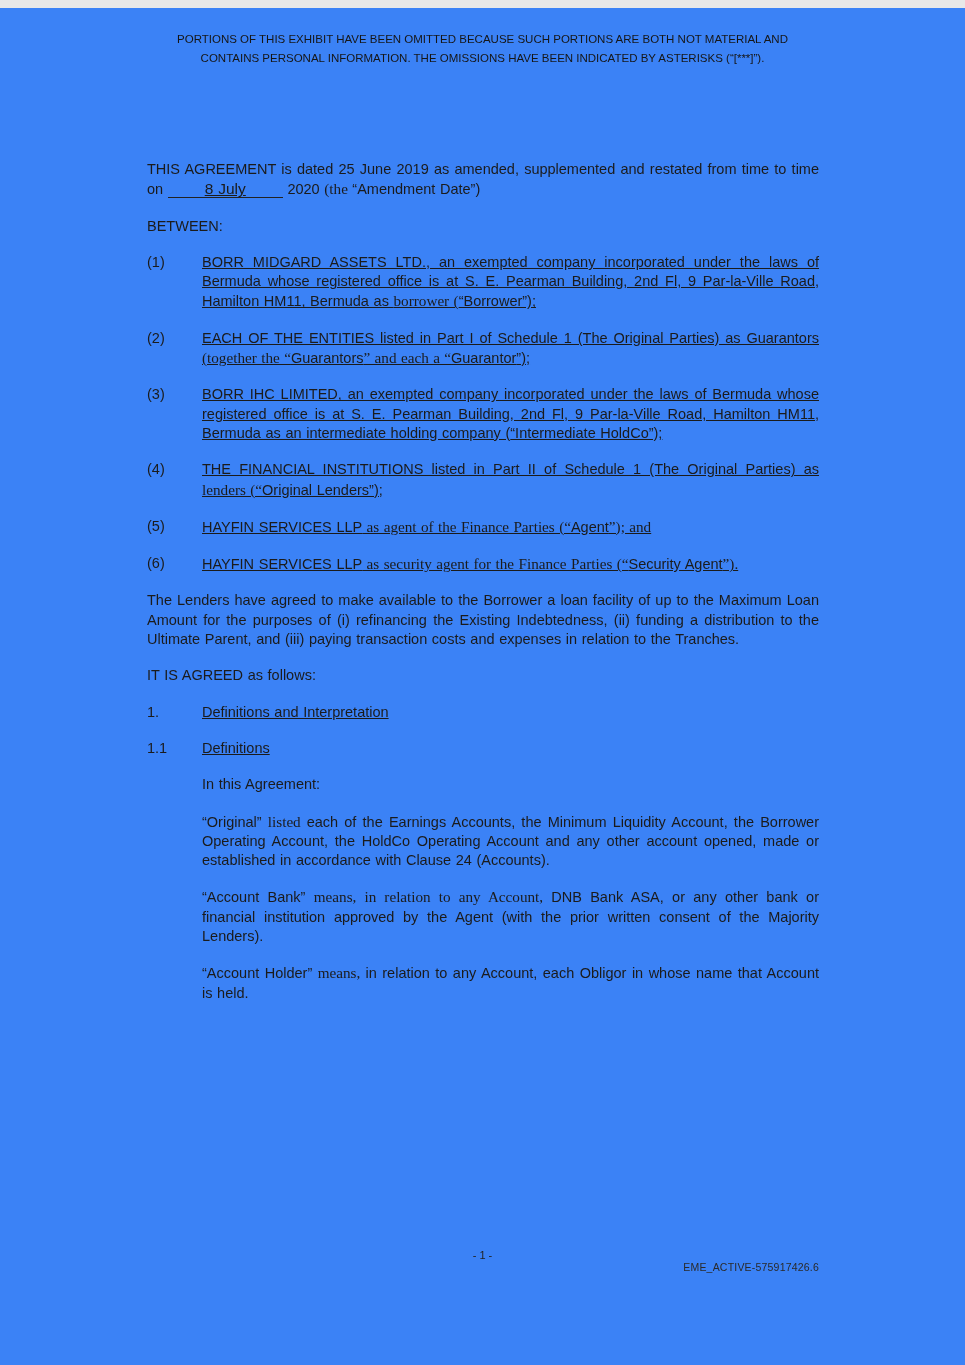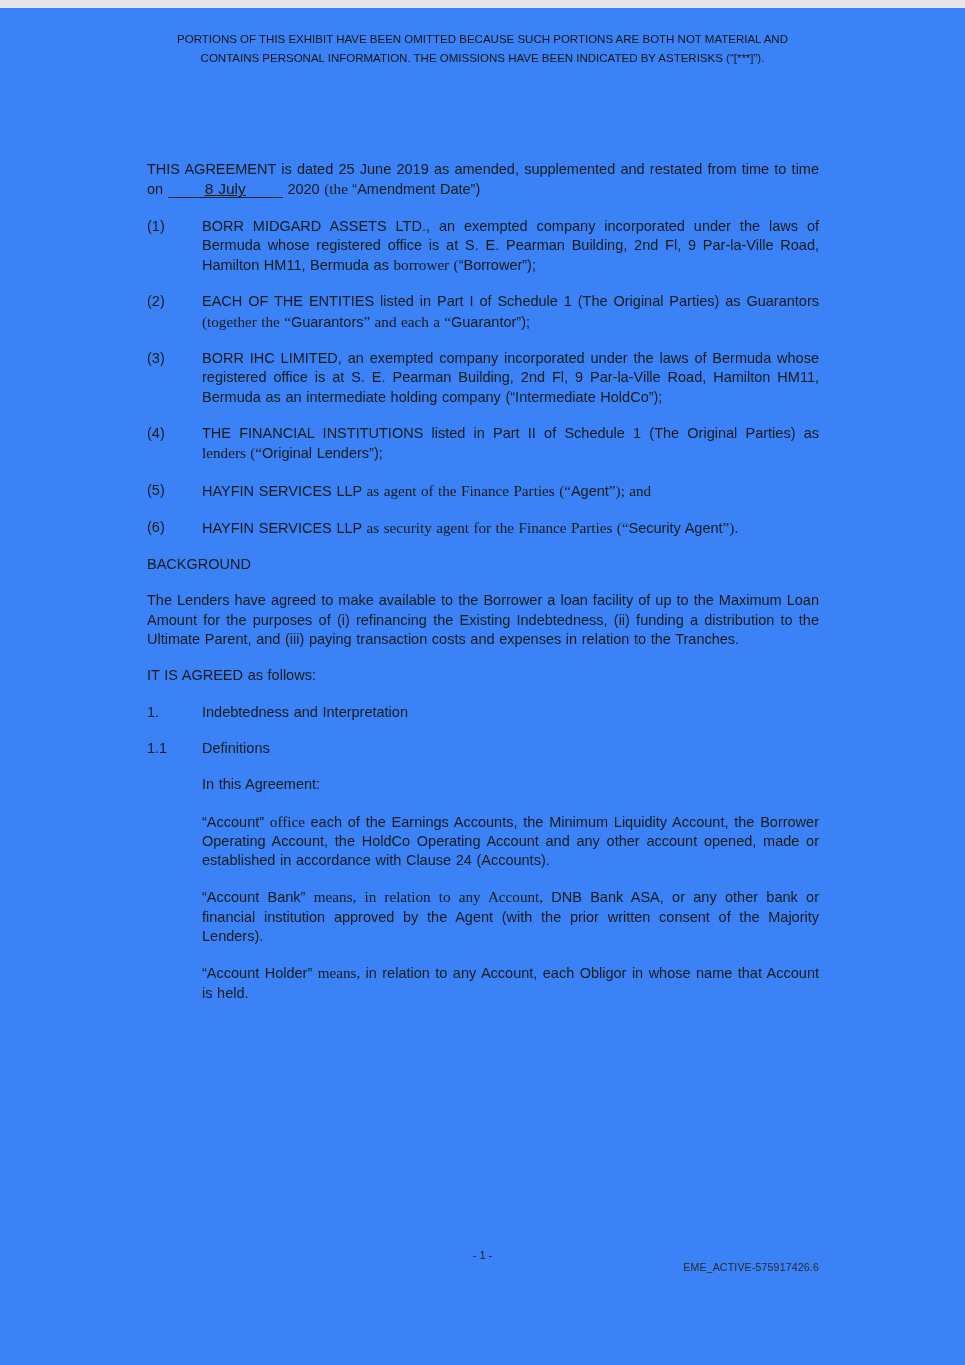--- a/index.html
+++ b/index.html
@@ -23,21 +23,21 @@
     position:absolute;left:147px;top:152px;width:672px;
     font-size:14.5px;line-height:19.3px;
     word-spacing:0.6px;
   }
   .blk{margin:0 0 17px 0;}
   .h{font-size:14.5px;}
   .just{text-align:justify;}
   .ind{margin-left:55px;}
   .row{display:flex;}
   .num{flex:0 0 55px;width:55px;}
-  .body{flex:1 1 auto;}
+  .body{flex:1 1 auto;text-decoration:underline;}
   .serif{font-family:"Liberation Serif", serif;font-size:15.2px;}
   .fill{
     display:inline-block;
     min-width:115px;
     text-align:center;
     border-bottom:1.5px solid #222;
     font-size:15.5px;
     line-height:16px;
     text-decoration:underline;
   }
@@ -55,20 +55,21 @@
 
 <div class="page">
 
   <div class="notice">
     <div>PORTIONS OF THIS EXHIBIT HAVE BEEN OMITTED BECAUSE SUCH PORTIONS ARE BOTH NOT MATERIAL AND</div>
     <div>CONTAINS PERSONAL INFORMATION. THE OMISSIONS HAVE BEEN INDICATED BY ASTERISKS (“[***]”).</div>
   </div>
 
   <div class="content" id="doc-blocks">
       <div class="blk p just"><span>THIS AGREEMENT is dated 25 June 2019 as amended, supplemented and restated from time to time on </span><span class="fill">8 July</span><span> 2020 </span><span class="serif">(the </span><span>“Amendment Date”)</span></div>
+      <div class="blk h">BETWEEN:</div>
       <div class="blk row">
         <div class="num">(1)</div>
         <div class="body just"><span>BORR MIDGARD ASSETS LTD., an exempted company incorporated under the laws of Bermuda whose registered office is at S. E. Pearman Building, 2nd Fl, 9 Par-la-Ville Road, Hamilton HM11, Bermuda as </span><span class="serif">borrower (</span><span>“Borrower”);</span></div>
       </div>
       <div class="blk row">
         <div class="num">(2)</div>
         <div class="body just"><span>EACH OF THE ENTITIES listed in Part I of Schedule 1 (The Original Parties) as Guarantors </span><span class="serif">(together the “</span><span>Guarantors</span><span class="serif">” and each a “</span><span>Guarantor</span><span>”);</span></div>
       </div>
       <div class="blk row">
         <div class="num">(3)</div>
@@ -79,33 +80,32 @@
         <div class="body just"><span>THE FINANCIAL INSTITUTIONS listed in Part II of Schedule 1 (The Original Parties) as </span><span class="serif">lenders (“</span><span>Original Lenders”);</span></div>
       </div>
       <div class="blk row">
         <div class="num">(5)</div>
         <div class="body just"><span>HAYFIN SERVICES LLP</span><span class="serif"> as agent of the Finance Parties (“</span><span>Agent</span><span class="serif">”); and</span></div>
       </div>
       <div class="blk row">
         <div class="num">(6)</div>
         <div class="body just"><span>HAYFIN SERVICES LLP</span><span class="serif"> as security agent for the Finance Parties (“</span><span>Security Agent</span><span class="serif">”).</span></div>
       </div>
-      <div class="blk h">BACKGROUND</div>
       <div class="blk p just"><span>The Lenders have agreed to make available to the Borrower a loan facility of up to the Maximum Loan Amount for the purposes of (i) refinancing the Existing Indebtedness, (ii) funding a distribution to the Ultimate Parent, and (iii) paying transaction costs and expenses in relation to the Tranches.</span></div>
       <div class="blk p"><span>IT IS AGREED as follows:</span></div>
       <div class="blk row">
         <div class="num">1.</div>
-        <div class="body">Indebtedness and Interpretation</div>
+        <div class="body">Definitions and Interpretation</div>
       </div>
       <div class="blk row">
         <div class="num">1.1</div>
         <div class="body">Definitions</div>
       </div>
       <div class="blk p ind"><span>In this Agreement:</span></div>
-      <div class="blk p ind just"><span>“Account” </span><span class="serif">office </span><span>each of the Earnings Accounts, the Minimum Liquidity Account, the Borrower Operating Account, the HoldCo Operating Account and any other account opened, made or established in accordance with Clause 24 (Accounts).</span></div>
+      <div class="blk p ind just"><span>“Original” </span><span class="serif">listed </span><span>each of the Earnings Accounts, the Minimum Liquidity Account, the Borrower Operating Account, the HoldCo Operating Account and any other account opened, made or established in accordance with Clause 24 (Accounts).</span></div>
       <div class="blk p ind just"><span>“Account Bank” </span><span class="serif">means, in relation to any Account, </span><span>DNB Bank ASA, or any other bank or financial institution approved by the Agent (with the prior written consent of the Majority Lenders).</span></div>
       <div class="blk p ind just"><span>“Account Holder” </span><span class="serif">means, </span><span>in relation to any Account, each Obligor in whose name that Account is held.</span></div>
     </div>
 
   <div class="footer-page">- 1 -</div>
   <div class="footer-ref">EME_ACTIVE-575917426.6</div>
 
 </div>
 
 </body></html>

